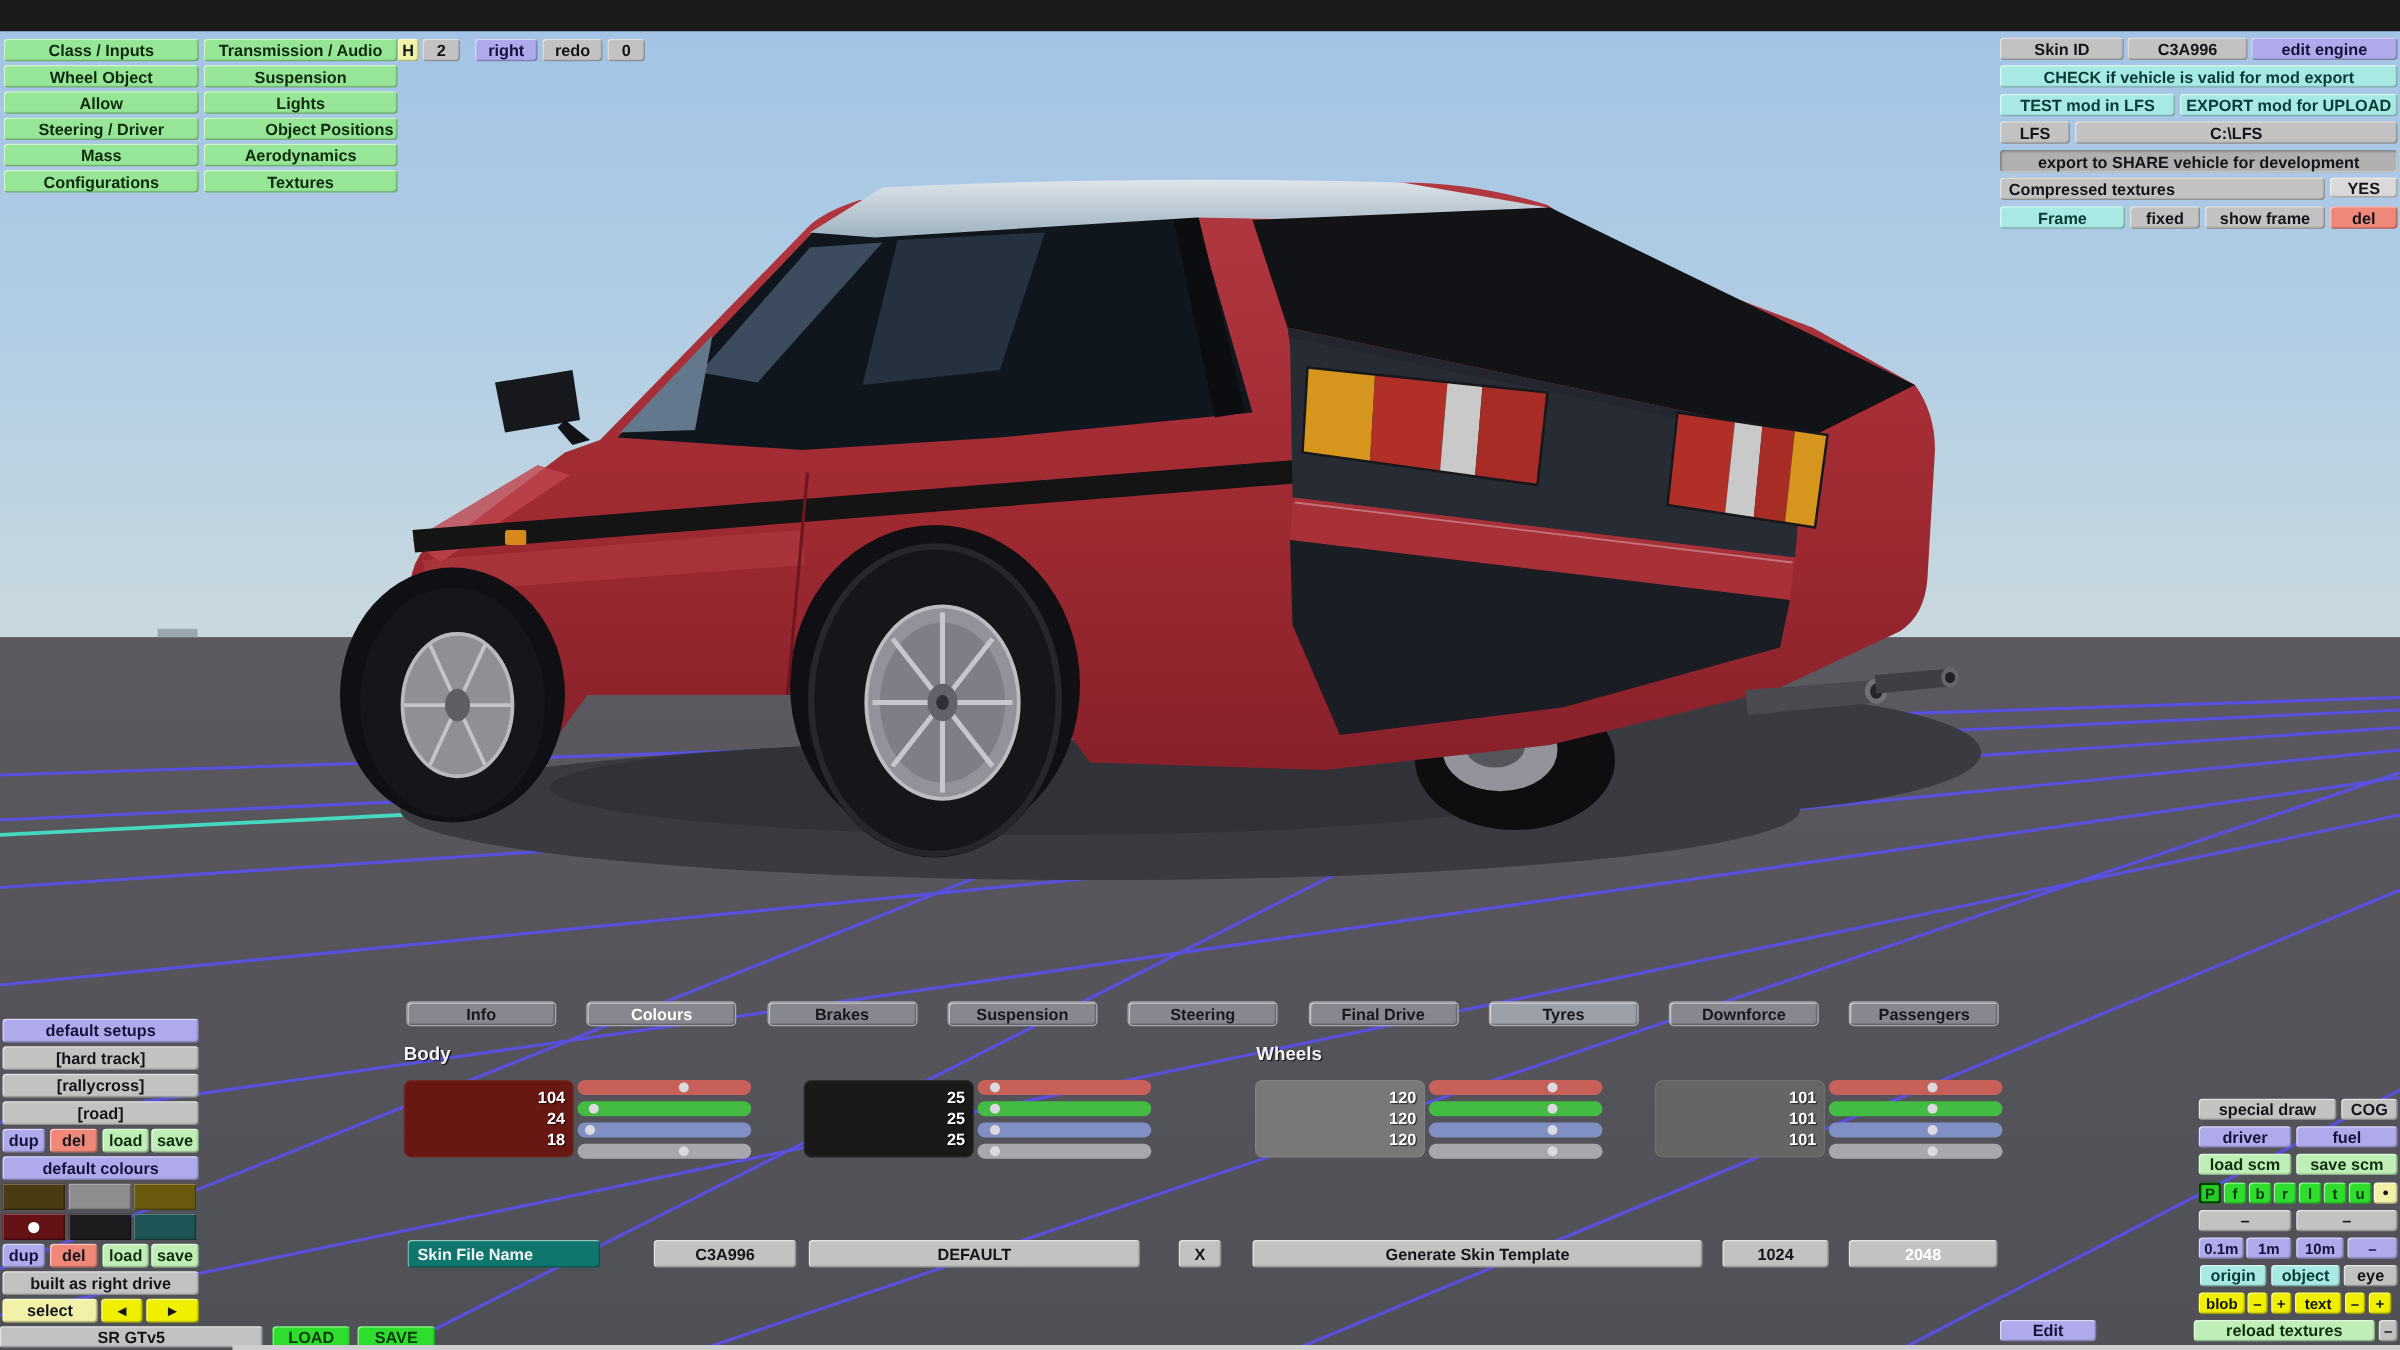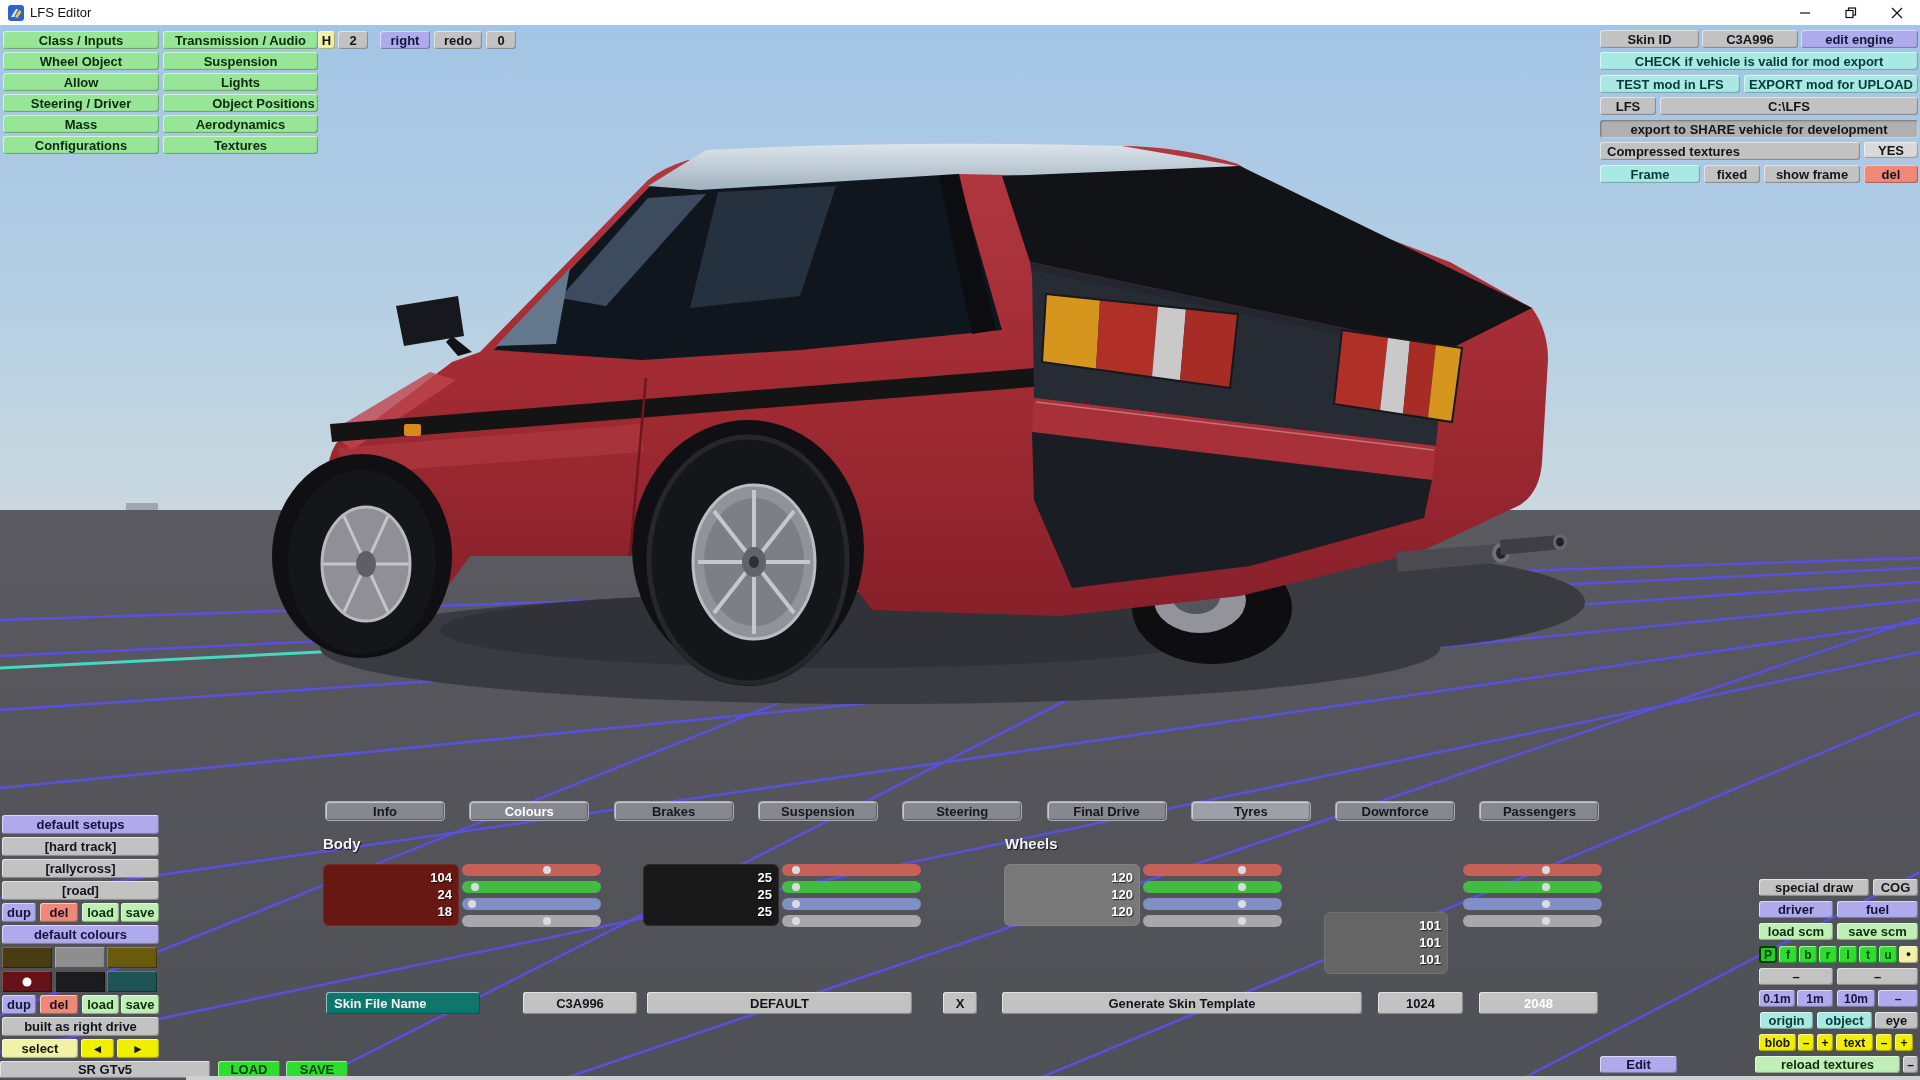--- a/index.html
+++ b/index.html
@@ -52,46 +52,20 @@
   .csw{position:absolute;z-index:10;box-shadow:inset 1px 1px 0 rgba(255,255,255,.25),inset -1px -1px 1px rgba(0,0,0,.4);}
   .cswdot{position:absolute;width:9px;height:9px;border-radius:50%;background:#fff;left:50%;top:50%;transform:translate(-50%,-50%);}
   .pressed{box-shadow:inset 0 0 0 2px #063a06, inset 1px 1px 2px rgba(0,0,0,.4);background:#27cc27;}
   .bottomstrip{position:absolute;left:186px;top:1076px;width:1734px;height:4px;background:#cfcfcf;z-index:12;}
 </style>
 </head>
 <body>
 
 <div class="screen">
 
-  <div class="titlebar">
-    <svg class="appicon" viewBox="0 0 16 16">
-      <rect x="0" y="0" width="16" height="16" rx="3" fill="#2a64c8"></rect>
-      <path d="M3,12 L8,4 L10,4 L6,12 Z" fill="#e8e8e8"></path>
-      <path d="M7,12 L11,5 L13.5,7 L9.5,13 Z" fill="#f0c820"></path>
-    </svg>
-    <span class="apptitle">LFS Editor</span>
-    <div class="wbtns">
-      <div class="wbtn">
-        <svg width="12" height="12" viewBox="0 0 12 12">
-            <line x1="1" y1="6" x2="11" y2="6" stroke="#111" stroke-width="1.2"></line>
-          </svg>
-      </div>
-      <div class="wbtn">
-        <svg width="12" height="12" viewBox="0 0 12 12">
-            <rect x="3.5" y="1" width="7" height="7" fill="none" stroke="#111" stroke-width="1.2"></rect>
-            <rect x="1" y="3.5" width="7" height="7" fill="#fff" stroke="#111" stroke-width="1.2"></rect>
-          </svg>
-      </div>
-      <div class="wbtn">
-        <svg width="12" height="12" viewBox="0 0 12 12">
-            <path d="M1,1 L11,11 M11,1 L1,11" stroke="#111" stroke-width="1.2"></path>
-          </svg>
-      </div>
-    </div>
-  </div>
 
   <div class="sky"></div>
   <div class="ground"></div>
 
   <svg class="vp" viewBox="0 0 1920 1080">
     <defs>
       <linearGradient id="bodyG" x1="0" y1="0" x2="0" y2="1">
         <stop offset="0" stop-color="#b23840"></stop>
           <stop offset="0.55" stop-color="#a02a32"></stop>
           <stop offset="1" stop-color="#87202a"></stop>
@@ -388,21 +362,21 @@
     </div>
     <div class="sbar" style="left: 1143px; top: 881px; width: 139px; background: rgb(68, 188, 68);">
       <div class="sdot" style="left: calc(71% - 4px);"></div>
     </div>
     <div class="sbar" style="left: 1143px; top: 898px; width: 139px; background: rgb(128, 144, 196);">
       <div class="sdot" style="left: calc(71% - 4px);"></div>
     </div>
     <div class="sbar" style="left: 1143px; top: 915px; width: 139px; background: rgb(168, 168, 172);">
       <div class="sdot" style="left: calc(71% - 4px);"></div>
     </div>
-    <div class="swatch" style="left: 1324px; top: 864px; width: 124px; height: 62px; background: rgb(101, 101, 101); margin-top: 48px;">
+    <div class="swatch" style="left: 1324px; top: 864px; width: 136px; height: 62px; background: rgb(101, 101, 101);">
       <div class="vals">
         <div>101</div>
         <div>101</div>
         <div>101</div>
       </div>
     </div>
     <div class="sbar" style="left: 1463px; top: 864px; width: 139px; background: rgb(198, 96, 88);">
       <div class="sdot" style="left: calc(60% - 4px);"></div>
     </div>
     <div class="sbar" style="left: 1463px; top: 881px; width: 139px; background: rgb(68, 188, 68);">

